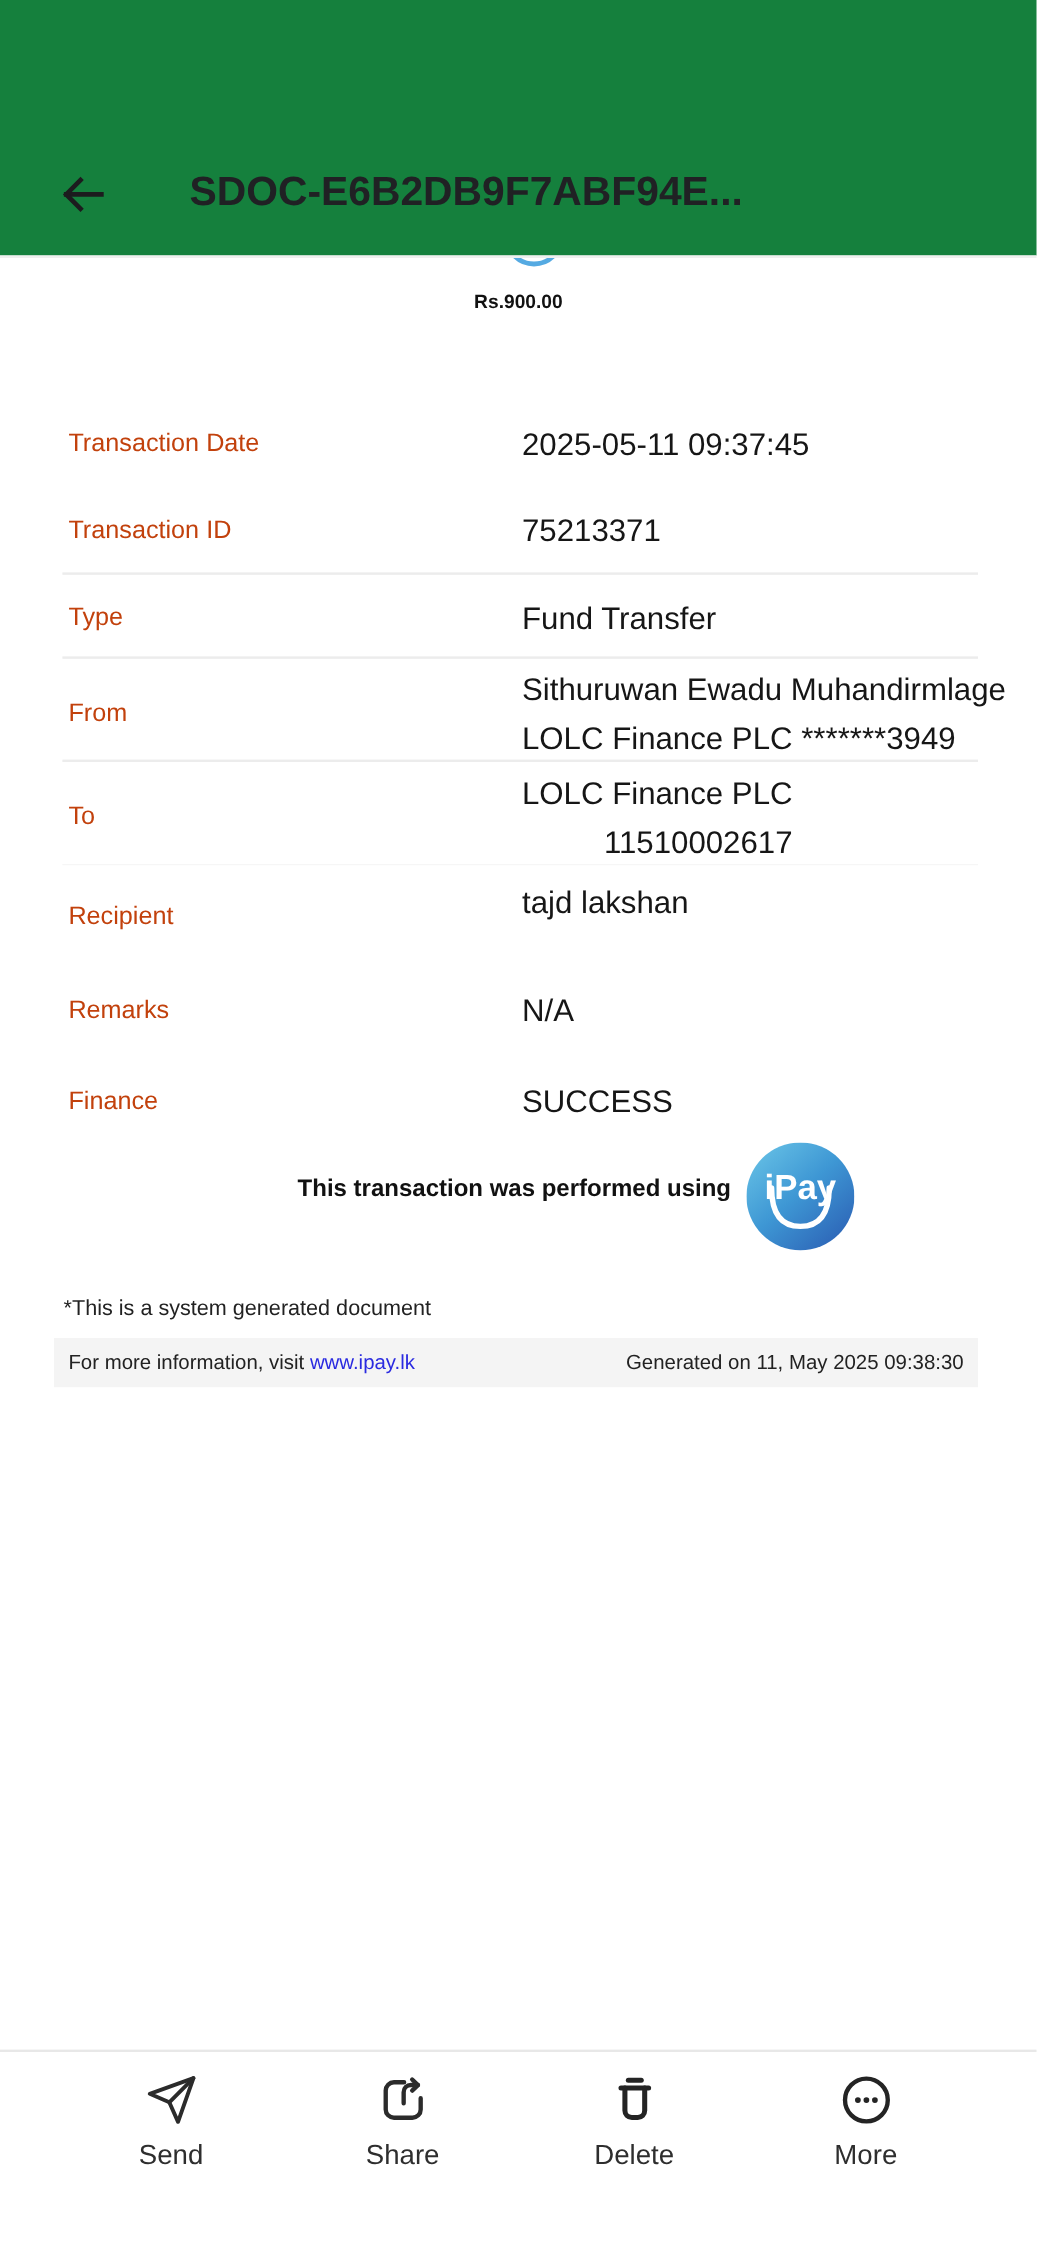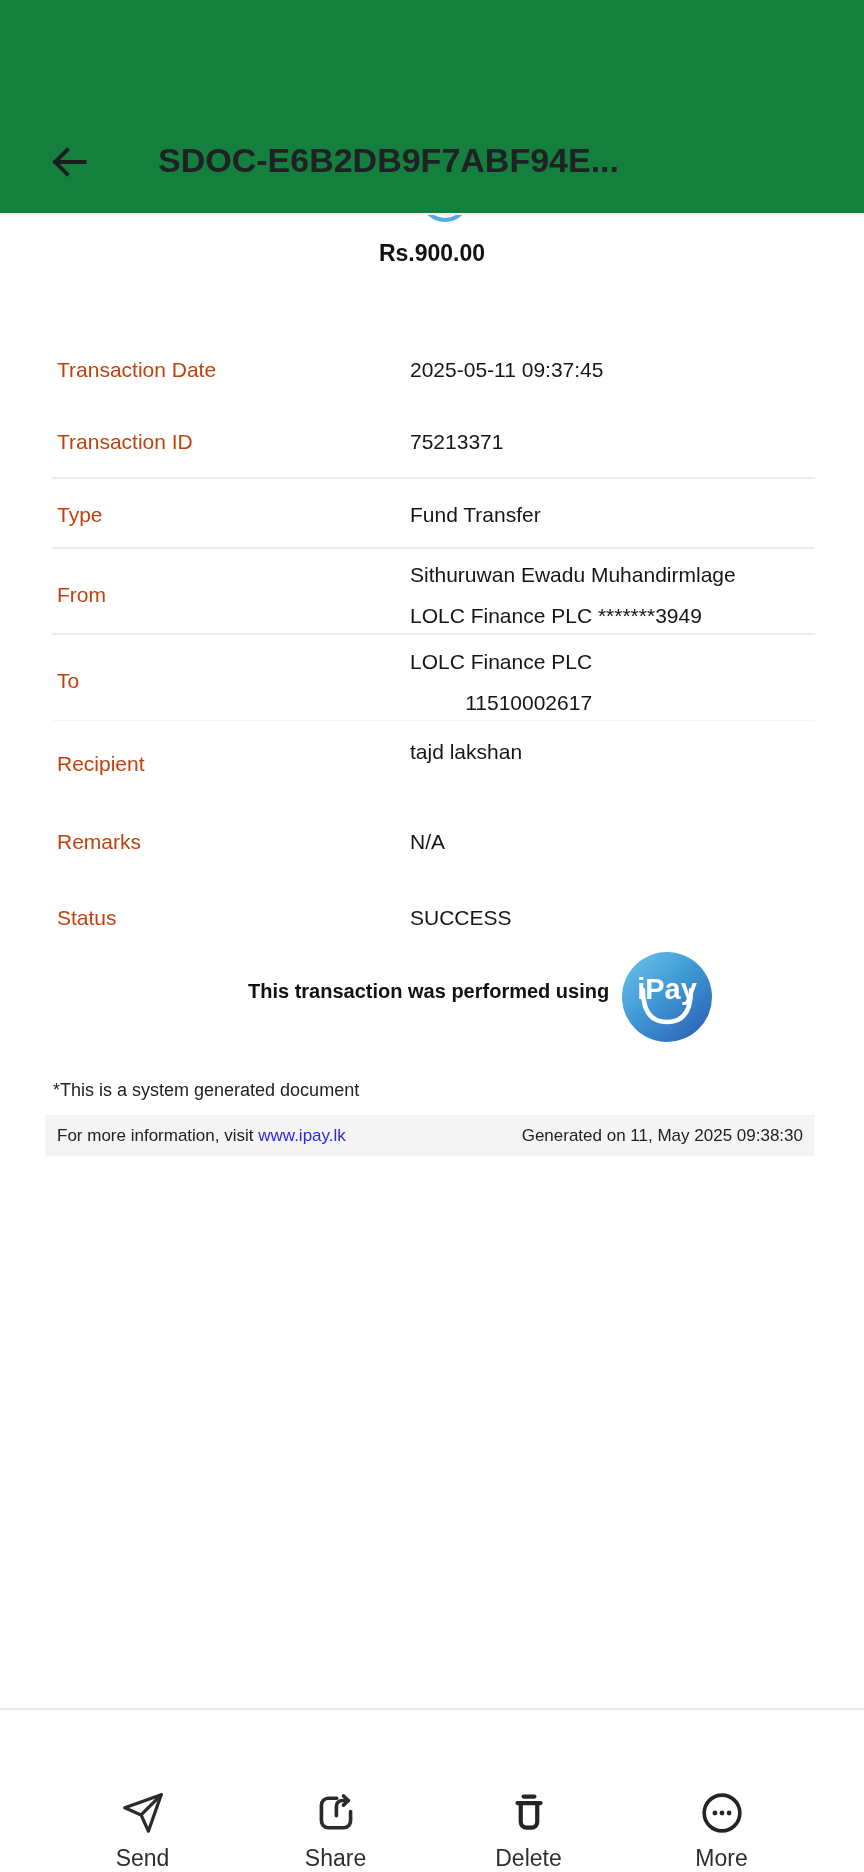--- a/index.html
+++ b/index.html
@@ -9,23 +9,23 @@
   }
   
   .topbar{position:absolute;top:0;left:0;width:864px;height:213px;background:#15803d;}
   .back-button{position:absolute;left:42px;top:136px;width:52px;height:52px;border:none;background:transparent;padding:0;cursor:pointer;}
   .back-button svg{width:44px;height:44px;display:block;margin:4px auto;}
   .page-title{position:absolute;left:158px;top:140px;font-size:34px;font-weight:bold;color:#202124;white-space:nowrap;line-height:40px;}
   
   .doc-sheet{position:absolute;top:213px;left:0;width:864px;height:1495px;background:#fff;border-top:2px solid #efefef;}
   .check-arc-clip{position:absolute;left:420px;top:0px;width:50px;height:8px;overflow:hidden;}
   .check-arc-clip .ring{width:42px;height:42px;border:4px solid #55aae2;border-radius:50%;margin:-43px 0 0 0;}
-  .amount{position:absolute;left:0;top:24px;width:864px;text-align:center;font-size:23px;font-weight:bold;color:#111;line-height:28px;}
+  .amount{position:absolute;left:0;top:24px;width:864px;text-align:center;font-size:16px;font-weight:bold;color:#111;line-height:28px;}
   .lbl{position:absolute;left:57px;font-size:21px;color:#c2410c;line-height:26px;white-space:nowrap;}
-  .val{position:absolute;left:410px;font-size:21px;color:#161616;line-height:26px;white-space:nowrap;}
+  .val{position:absolute;left:435px;font-size:26px;color:#161616;line-height:26px;white-space:nowrap;}
   .val.two-line{line-height:41px;}
   .divider{position:absolute;left:52px;width:763px;height:2px;background:#ececec;}
   .divider.faint{background:#f6f6f6;height:1px;}
   
   .y-date  {top:142px;}  .y-id    {top:214px;}
   .div-1   {top:262px;}  .y-type  {top:287px;}  .div-2 {top:332px;}
   .val-from{top:339px;}  .lbl-from{top:367px;}  .div-3 {top:418px;}
   .val-to  {top:426px;text-align:right;}  .lbl-to  {top:453px;}  .div-4 {top:505px;}
   .val-rec {top:524px;}  .lbl-rec {top:536px;}
   .y-rem   {top:614px;}  .y-status{top:690px;}
@@ -40,21 +40,20 @@
   .footer-link{color:#2a2ae0;text-decoration:none;cursor:pointer;}
   
   .bottombar{
     position:absolute;left:0;top:1708px;width:864px;height:164px;background:#fff;
     border-top:2px solid #e8e8e8;display:flex;box-sizing:border-box;padding:0 46px;
   }
   .action{
     flex:1;display:flex;flex-direction:column;align-items:center;gap:9px;
     padding-top:17px;border:none;background:transparent;cursor:pointer;
     font-family:"Liberation Sans",sans-serif;
-    justify-content:flex-end;
   }
   .action svg{width:46px;height:46px;display:block;}
   .action-label{font-size:23px;color:#2e2e2e;line-height:26px;}
 </style>
 </head>
 <body>
 
 <div class="screen">
 
   <div class="topbar">
@@ -105,21 +104,21 @@
     </div>
 
     <div class="divider faint div-4"></div>
 
     <div class="lbl lbl-rec">Recipient</div>
     <div class="val val-rec">tajd lakshan</div>
 
     <div class="lbl y-rem">Remarks</div>
     <div class="val y-rem">N/A</div>
 
-    <div class="lbl y-status">Status</div>
+    <div class="lbl y-status">Finance</div>
     <div class="val y-status">SUCCESS</div>
 
     <div class="performed-note">This transaction was performed using</div>
     <div class="ipay-logo">
       <svg viewBox="0 0 90 90">
         <defs>
           <linearGradient id="ipayGrad" x1="0" y1="0" x2="0.9" y2="1">
             <stop offset="0" stop-color="#6cc7e8"></stop>
             <stop offset="0.5" stop-color="#3e97d4"></stop>
             <stop offset="1" stop-color="#2b5fb4"></stop>

